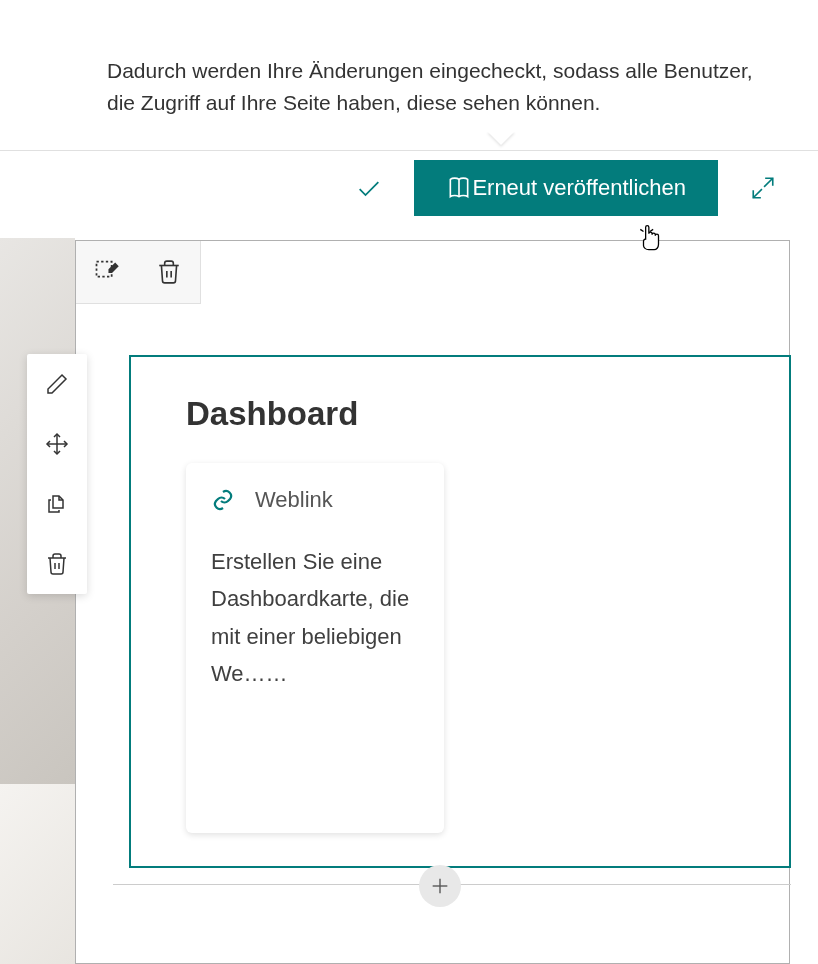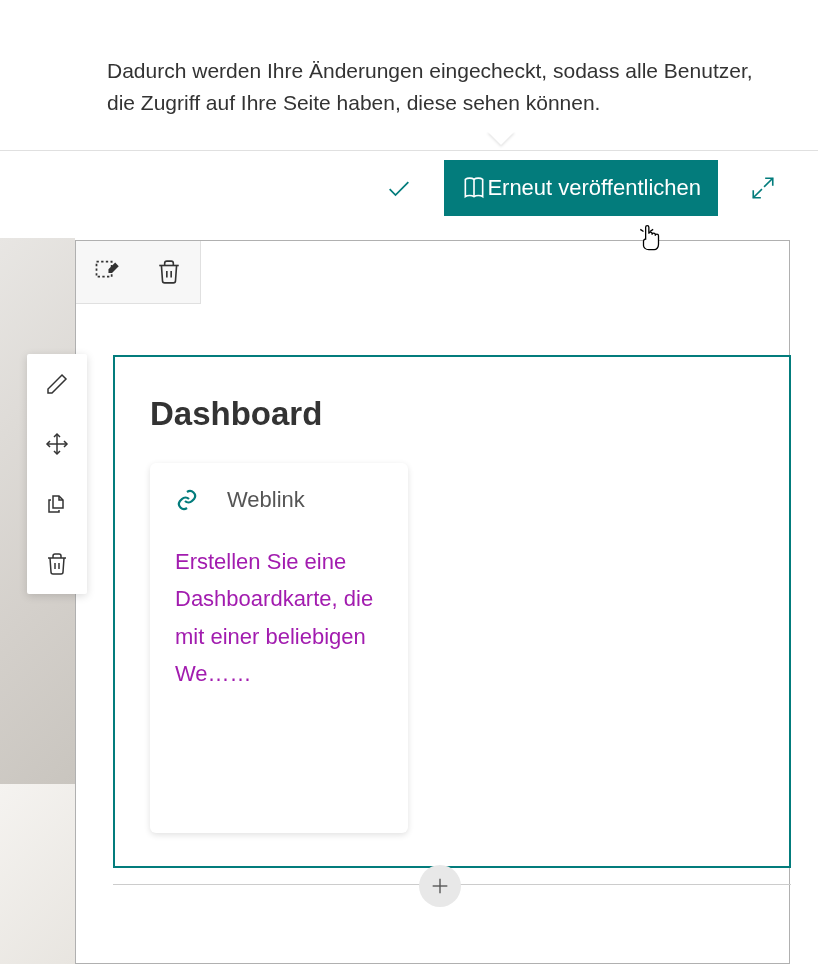--- a/index.html
+++ b/index.html
@@ -62,21 +62,21 @@
       width: 50px;
       height: 50px;
       cursor: pointer;
       color: #037c7c;
     }
     .publish-btn {
       display: flex;
       align-items: center;
       background: #037c7c;
       color: #ffffff;
-      padding: 15px 17px;
+      padding: 15px 32px;
       font-size: 22px;
       font-weight: 400;
       border: none;
       cursor: pointer;
     }
     .expand-btn {
       display: flex;
       align-items: center;
       justify-content: center;
       width: 50px;
@@ -153,61 +153,62 @@
       top: 784px;
       left: 0;
       width: 75px;
       height: 180px;
       background: linear-gradient(135deg, #f5f3f0 0%, #e8e5e0 100%);
       z-index: 2;
     }
     .dashboard-box {
       position: absolute;
       top: 355px;
-      left: 113px;
+      left: 129px;
       right: 27px;
       height: 513px;
       border: 2px solid #037c7c;
       background: #ffffff;
       z-index: 10;
+      padding-left: 20px;
     }
     .dashboard-title {
       font-size: 33px;
       font-weight: 600;
       color: #333;
       padding: 38px 35px 20px 35px;
     }
     .card {
       margin: 10px 0 0 35px;
       width: 258px;
       height: 370px;
       background: #ffffff;
       border-radius: 6px;
       box-shadow: 0 2px 6px rgba(0,0,0,0.12);
       padding: 24px 25px;
     }
     .card-header {
       display: flex;
       align-items: center;
-      gap: 28px;
+      gap: 20px;
       margin-bottom: 30px;
     }
     .card-icon {
       color: #037c7c;
       display: flex;
       align-items: center;
     }
     .card-title {
       font-size: 22px;
       font-weight: 400;
       color: #555;
     }
     .card-text {
       font-size: 22px;
-      color: #a21caf;
+      color: #404040;
       line-height: 1.7;
       font-weight: 500;
     }
     .bottom-divider {
       position: absolute;
       top: 884px;
       left: 113px;
       right: 27px;
       height: 1px;
       background: #ccc;

